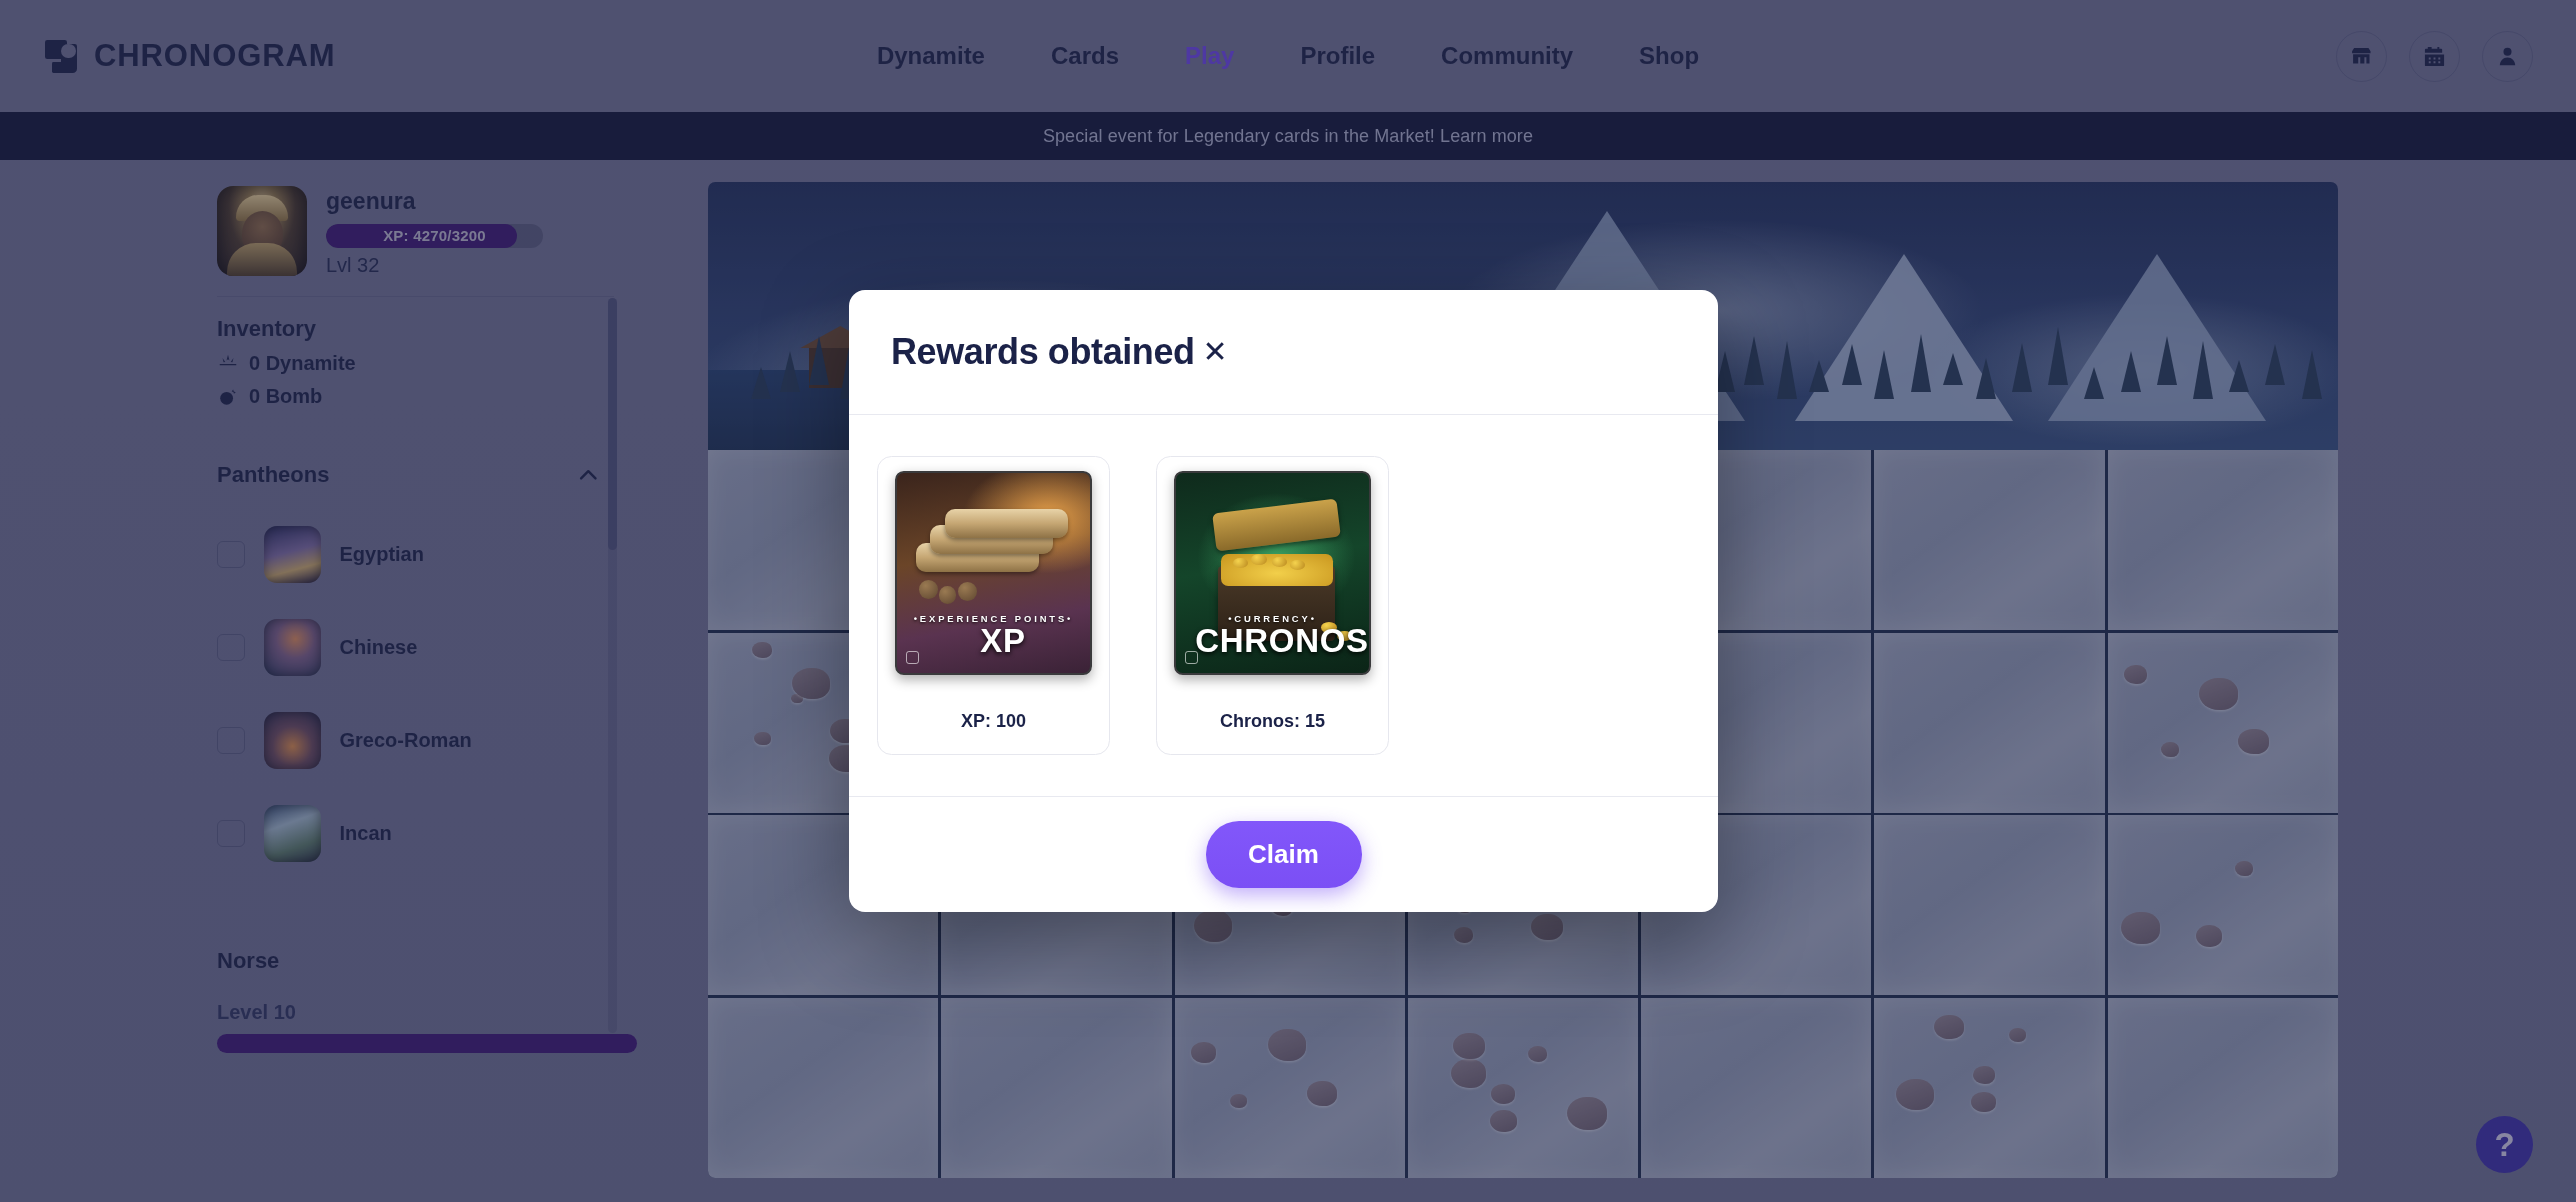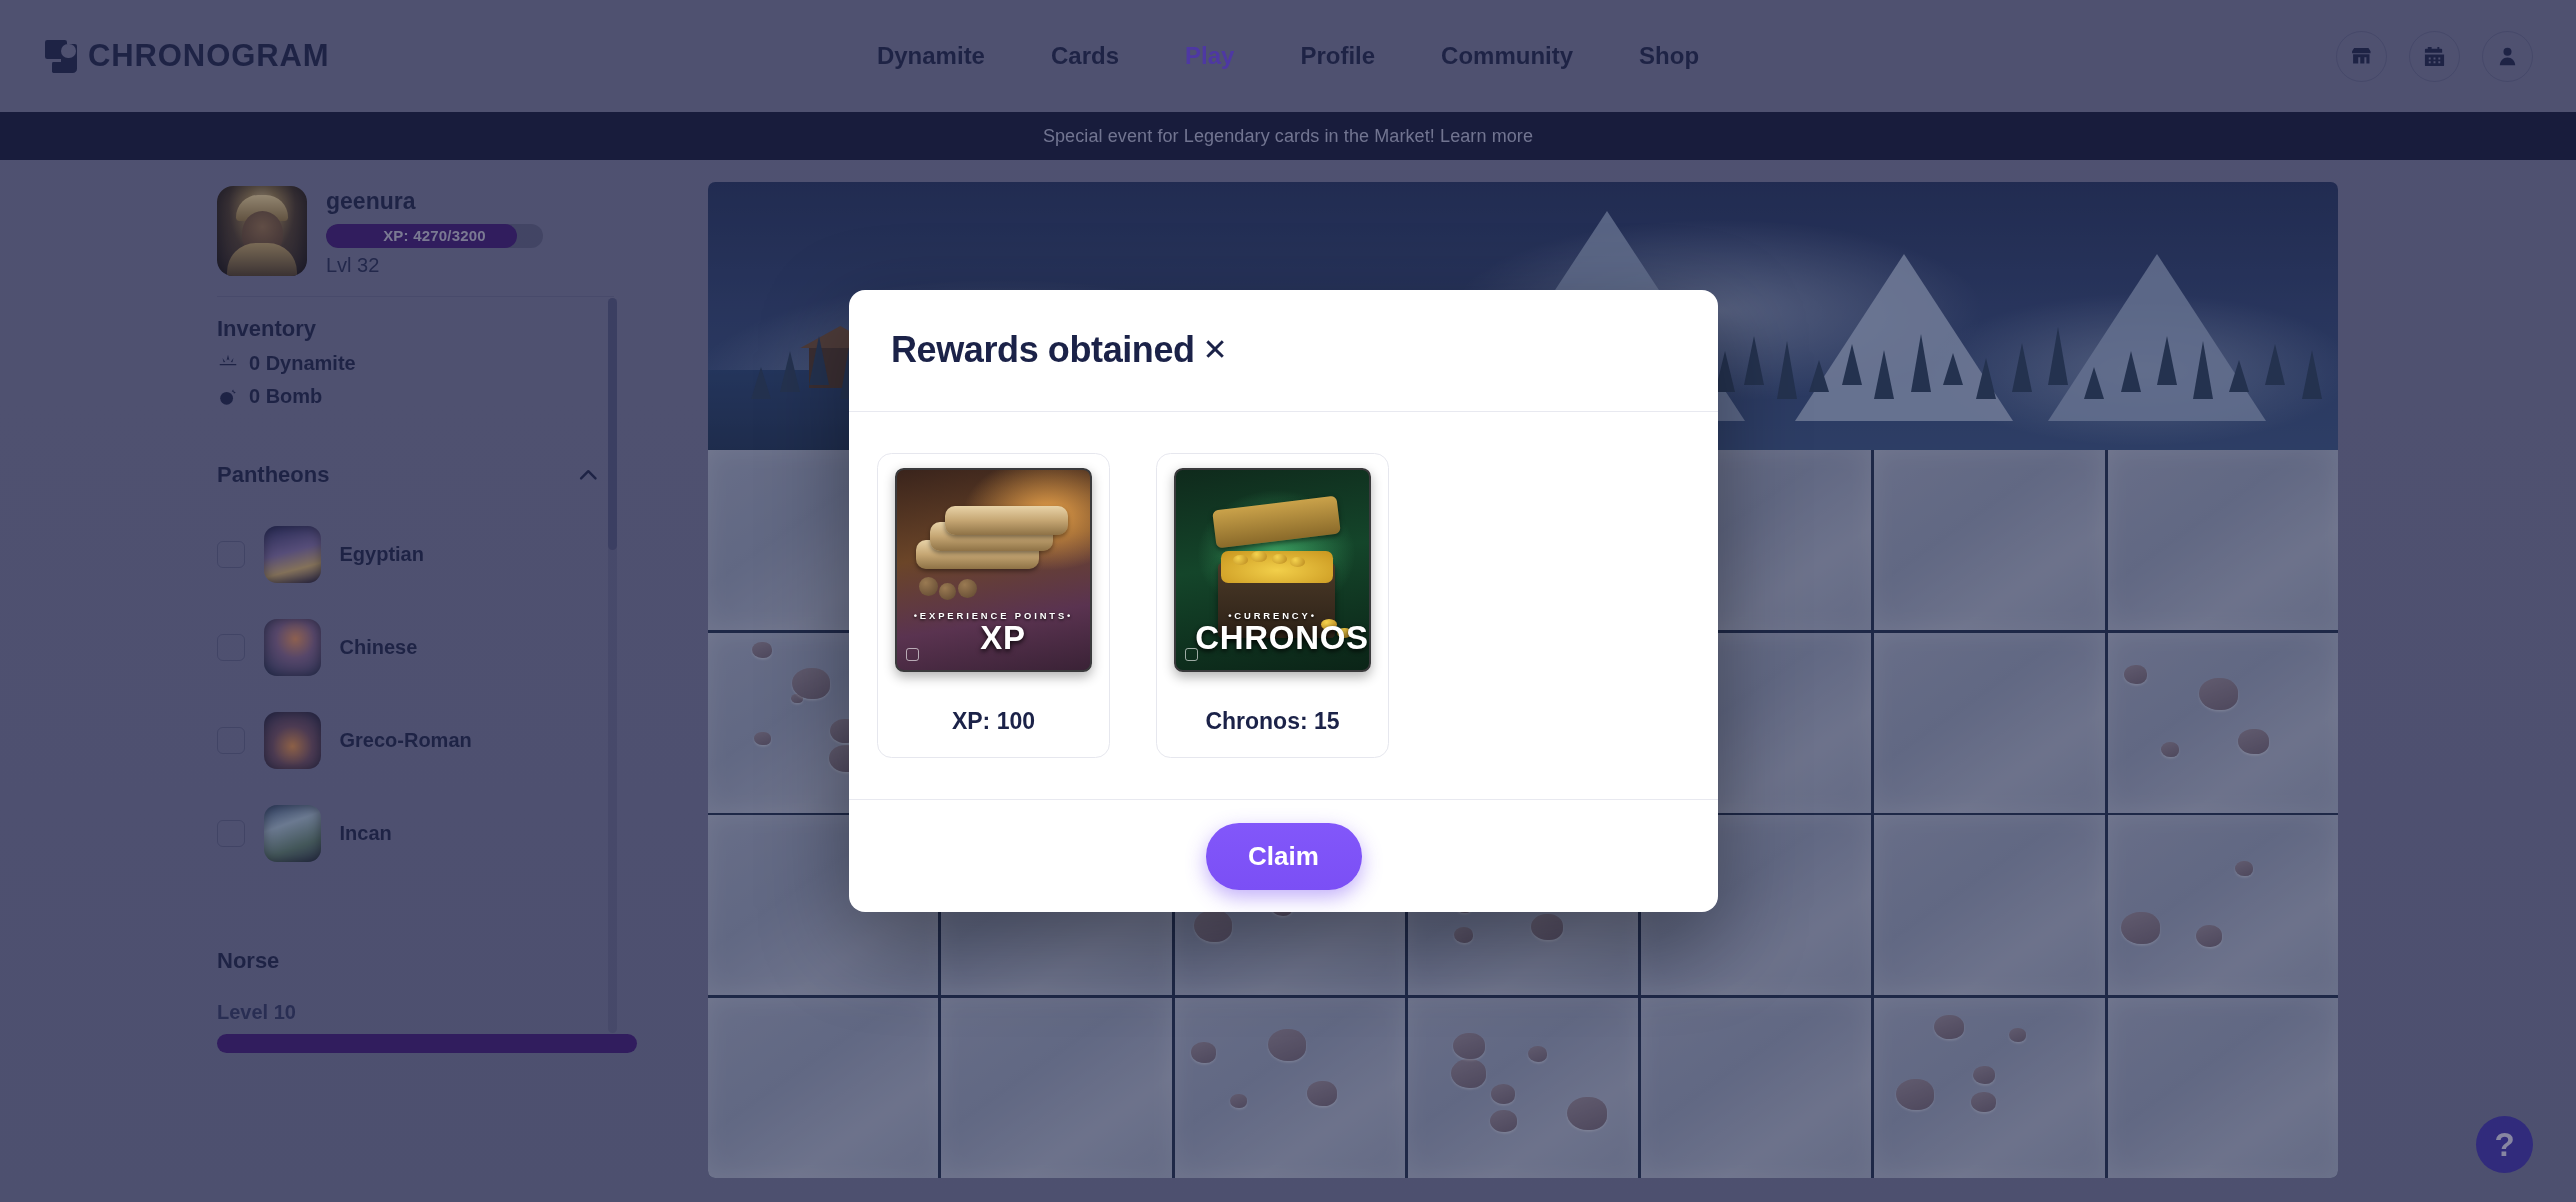--- a/index.html
+++ b/index.html
@@ -14,21 +14,21 @@
   #app { position: relative; width: 2576px; height: 1203px; overflow: hidden;
          background: linear-gradient(180deg,#6f7193 0%,#6c6e90 100%); }
 
   
   .header {
     position: absolute; top: 0; left: 0; width: 2576px; height: 112px;
     display: flex; align-items: center;
     background: #6e7092;
     z-index: 5;
   }
-  .brand { display: flex; align-items: center; gap: 5px; margin-left: 45px; justify-content: flex-end; }
+  .brand { display: flex; align-items: center; gap: 11px; margin-left: 45px; justify-content: flex-end; }
   .brand-mark { width: 38px; height: 33px; position: relative; }
   .brand-mark .b1 { position:absolute; left:0; top:0; width:22px; height:19px; background:#1b2248; border-radius:2.2px; }
   .brand-mark .b2 { position:absolute; left:16px; top:4.3px; width:16px; height:29px; background:#1b2248; border-radius:2.2px 2.2px 4.3px 2.2px; }
   .brand-mark .b3 { position:absolute; left:16px; top:4.3px; width:14.5px; height:14.5px; background:#6e7092; border-radius:50%; }
   .brand-mark .b4 { position:absolute; left:7.2px; top:22px; width:11.6px; height:11.6px; background:#1b2248; border-radius:1.4px; }
   .brand-text { font-size: 31px; font-weight: 700; letter-spacing: 0.9px; color:#1b2248; }
 
   .nav { position:absolute; left:50%; transform:translateX(-50%); display:flex; align-items:center; gap:46px; }
   .nav-item {
     font-size: 24px; font-weight: 700; color:#1b2248; padding: 5.8px 10px;
@@ -224,21 +224,21 @@
   .chest-gold { position:absolute; left: 45px; top: 81px; width: 112px; height: 32px;
     background: radial-gradient(ellipse at 50% 60%, #f2cf4a, #c8951e); border-radius: 7.2px; }
   .art-kicker { position:absolute; left:0; right:0; bottom: 49px; text-align:center;
     font-size: 9.4px; font-weight:700; letter-spacing: 2.9px; color:#fff;
     text-shadow: 0 1.4px 2.9px rgba(0,0,0,.9); }
   .art-name { position:absolute; left:0; right:0; bottom: 13px; text-align:center;
     font-size: 33px; font-weight:700; letter-spacing:0.7px; color:#fff;
     text-shadow: 0 2.2px 5.8px rgba(0,0,0,.9); font-family:"Liberation Sans", sans-serif;margin-left:19px; }
   .art-badge { position:absolute; left: 8.7px; bottom: 8.7px; width: 13px; height: 13px;
     border: 1.4px solid rgba(255,255,255,.6); border-radius: 2.9px; }
-  .reward-label { margin-top: 36px; font-size: 23px; font-weight:700; color:#1b2248; }
+  .reward-label { margin-top: 36px; font-size: 18px; font-weight:700; color:#1b2248; }
 
   .modal-foot { height: 132px; border-top:0.7px solid #e8e9f0;
     display:flex; align-items:center; justify-content:center; }
   .claim-btn {
     width: 156px; height: 67px; border-radius: 33px; border:none;
     background: linear-gradient(180deg,#8257fa,#7b4ff5);
     color:#fff; font-size: 26px; font-weight:700; cursor:pointer;
     font-family:"Liberation Sans", sans-serif;
     box-shadow: 0 7.2px 20px rgba(120,78,245,.45);
   }

